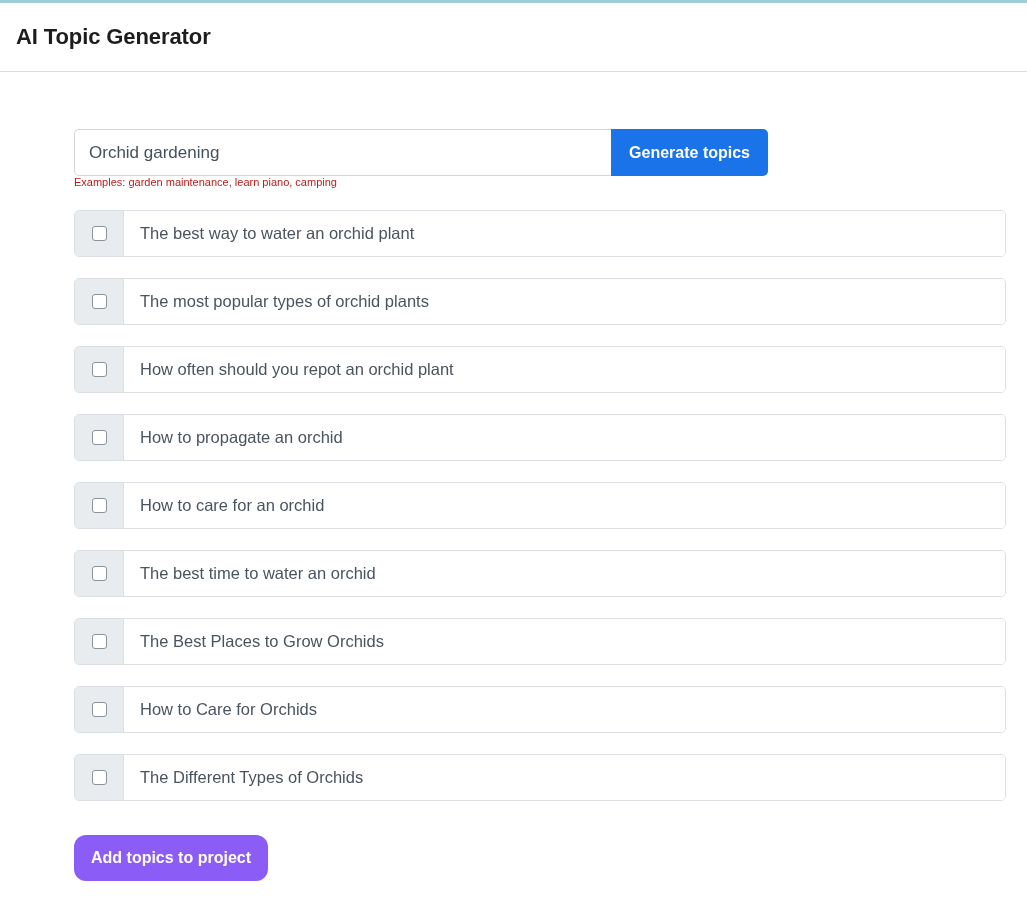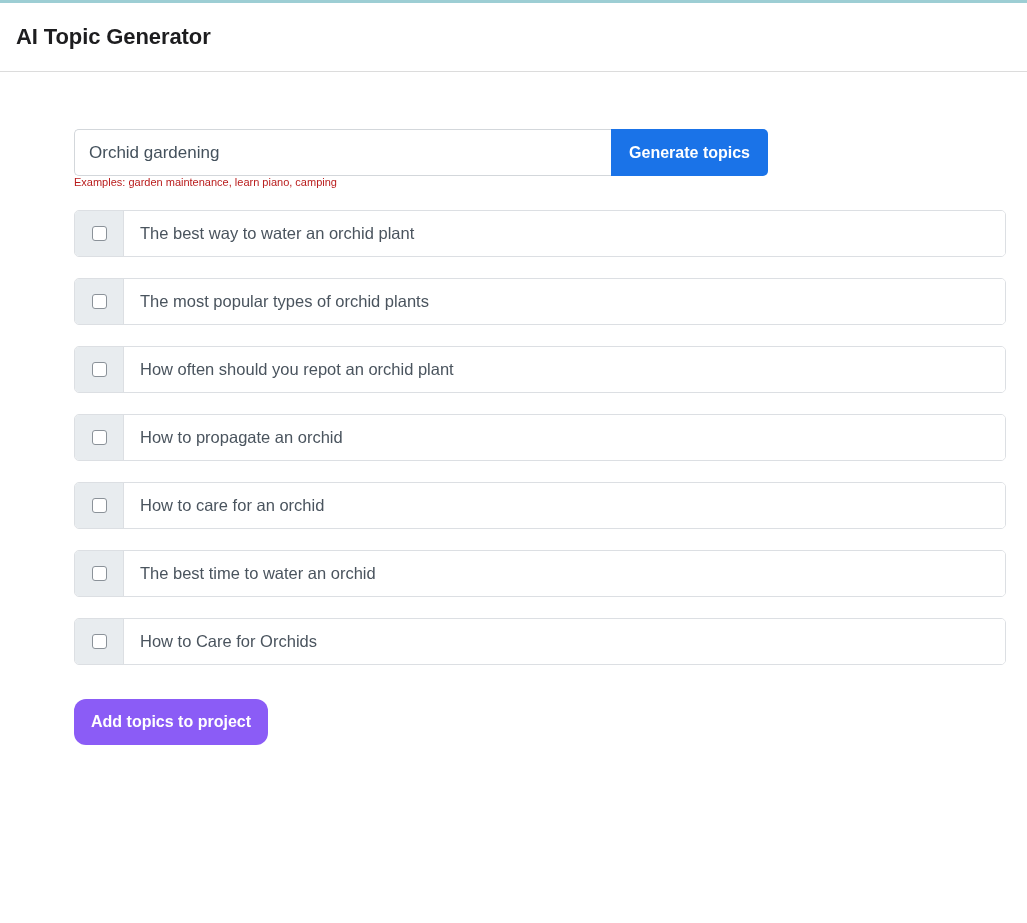--- a/index.html
+++ b/index.html
@@ -215,21 +215,33 @@
         <div class="topic-row">
           <div class="checkbox-cell">
             <input type="checkbox" class="topic-checkbox" style="">
           </div>
           <div class="topic-label-cell">The best time to water an orchid</div>
         </div>
         <div class="topic-row">
           <div class="checkbox-cell">
             <input type="checkbox" class="topic-checkbox" style="">
           </div>
+          <div class="topic-label-cell">The Best Places to Grow Orchids</div>
+        </div>
+        <div class="topic-row">
+          <div class="checkbox-cell">
+            <input type="checkbox" class="topic-checkbox" style="">
+          </div>
           <div class="topic-label-cell">How to Care for Orchids</div>
+        </div>
+        <div class="topic-row">
+          <div class="checkbox-cell">
+            <input type="checkbox" class="topic-checkbox" style="">
+          </div>
+          <div class="topic-label-cell">The Different Types of Orchids</div>
         </div>
       </div>
 
     <div class="footer-actions">
       <button class="add-btn">Add topics to project</button>
     </div>
 
   </div>
 </main>
 

